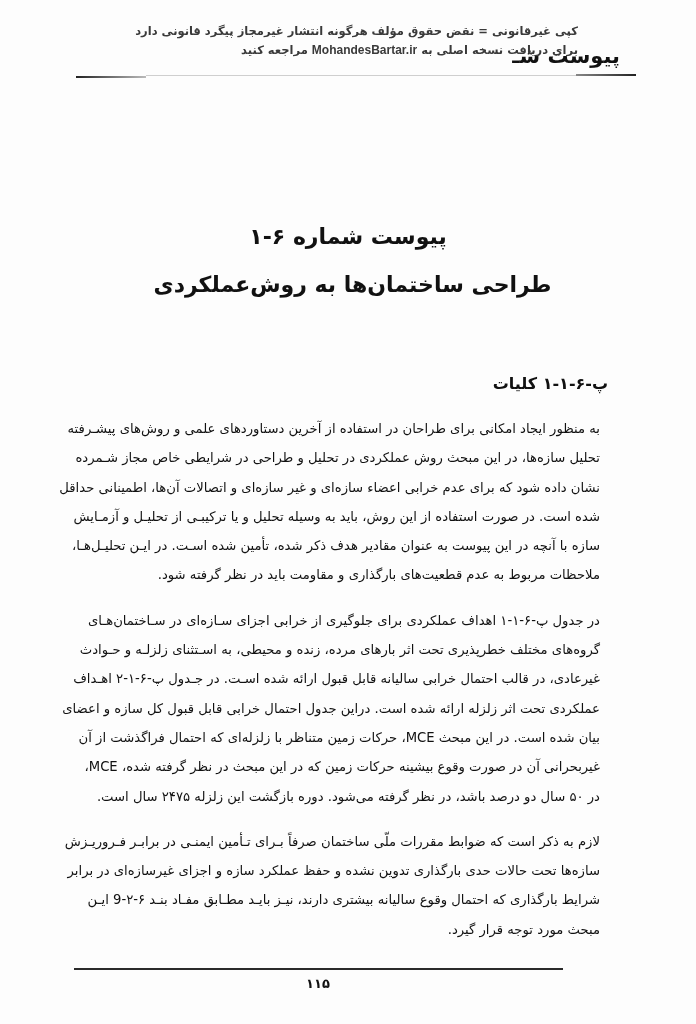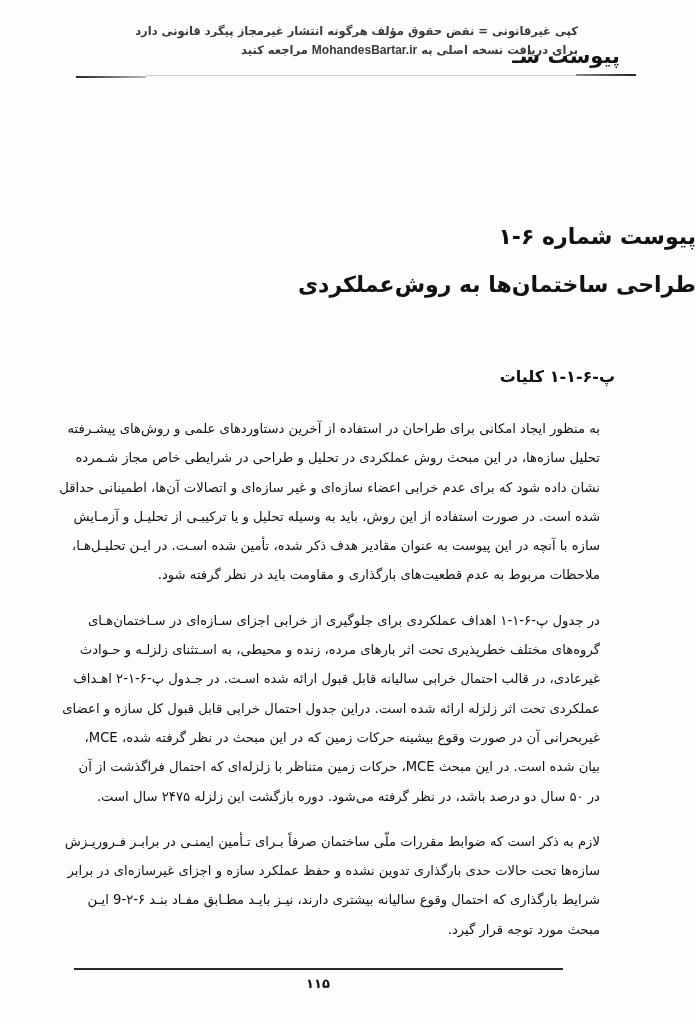--- a/index.html
+++ b/index.html
@@ -73,20 +73,21 @@
     .watermark .wm-site {
       font-family: Liberation Sans, sans-serif;
       font-weight: bold;
       font-size: 12px;
     }
     
     .title-block {
       position: absolute;
       left: 0; right: 0;
       top: 222px;
+      text-align: center;
       direction: rtl;
     }
     .appendix-number {
       font-size: 22px;
       font-weight: bold;
       line-height: 30px;
       margin: 0;
     }
     .appendix-title {
       font-size: 22px;
@@ -96,21 +97,21 @@
       padding-left: 9px;
     }
     
     .section-heading {
       position: absolute;
       right: 80px;
       top: 366px;
       direction: rtl;
       font-size: 16px;
       font-weight: bold;
-      margin: 1px;
+      margin: 8px;
     }
     
     .body-text {
       position: absolute;
       left: 74px;
       right: 80px;
       top: 398px;
       direction: rtl;
       font-family: "DejaVu Sans", sans-serif;
       font-size: 13.2px;
@@ -182,22 +183,22 @@
       <span class="line">نشان داده شود که برای عدم خرابی اعضاء سازه‌ای و غیر سازه‌ای و اتصالات آن‌ها، اطمینانی حداقل</span>
       <span class="line">شده است. در صورت استفاده از این روش، باید به وسیله تحلیل و یا ترکیبـی از تحلیـل و آزمـایش</span>
       <span class="line">سازه با آنچه در این پیوست به عنوان مقادیر هدف ذکر شده، تأمین شده اسـت. در ایـن تحلیـل‌هـا،</span>
       <span class="line last">ملاحظات مربوط به عدم قطعیت‌های بارگذاری و مقاومت باید در نظر گرفته شود.</span>
     </p>
     <p>
       <span class="line">در جدول پ-۶-۱-۱ اهداف عملکردی برای جلوگیری از خرابی اجزای سـازه‌ای در سـاختمان‌هـای</span>
       <span class="line">گروه‌های مختلف خطرپذیری تحت اثر بارهای مرده، زنده و محیطی، به اسـتثنای زلزلـه و حـوادث</span>
       <span class="line">غیرعادی، در قالب احتمال خرابی سالیانه قابل قبول ارائه شده اسـت. در جـدول پ-۶-۱-۲ اهـداف</span>
       <span class="line">عملکردی تحت اثر زلزله ارائه شده است. دراین جدول احتمال خرابی قابل قبول کل سازه و اعضای</span>
+      <span class="line">بیان شده است. در این مبحث MCE، حرکات زمین متناظر با زلزله‌ای که احتمال فراگذشت از آن</span>
       <span class="line">غیربحرانی آن در صورت وقوع بیشینه حرکات زمین که در این مبحث در نظر گرفته شده، MCE،</span>
-      <span class="line">بیان شده است. در این مبحث MCE، حرکات زمین متناظر با زلزله‌ای که احتمال فراگذشت از آن</span>
       <span class="line last">در ۵۰ سال دو درصد باشد، در نظر گرفته می‌شود. دوره بازگشت این زلزله ۲۴۷۵ سال است.</span>
     </p>
     <p>
       <span class="line">لازم به ذکر است که ضوابط مقررات ملّی ساختمان صرفاً بـرای تـأمین ایمنـی در برابـر فـروریـزش</span>
       <span class="line">سازه‌ها تحت حالات حدی بارگذاری تدوین نشده و حفظ عملکرد سازه و اجزای غیرسازه‌ای در برابر</span>
       <span class="line">شرایط بارگذاری که احتمال وقوع سالیانه بیشتری دارند، نیـز بایـد مطـابق مفـاد بنـد ۶-۲-9 ایـن</span>
       <span class="line last">مبحث مورد توجه قرار گیرد.</span>
     </p>
   </div>
 

